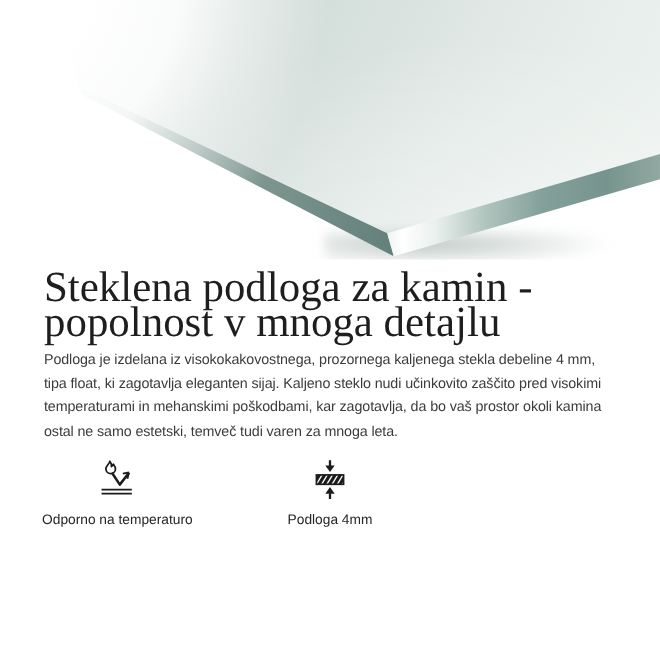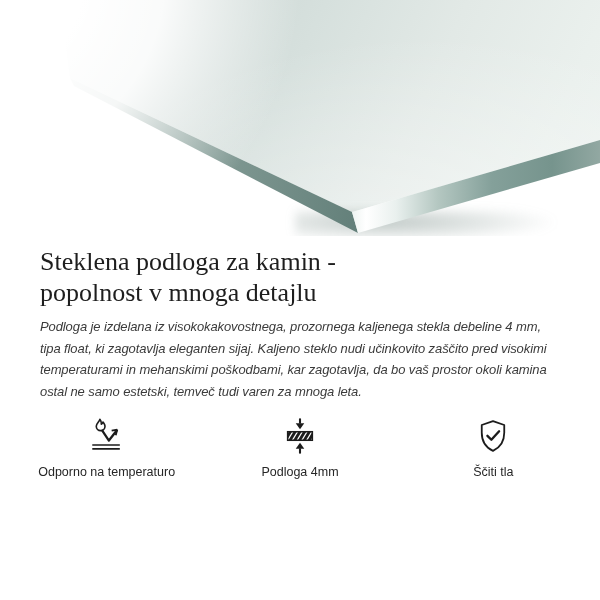--- a/index.html
+++ b/index.html
@@ -38,25 +38,25 @@
     position:absolute;inset:0;pointer-events:none;
     background:
       radial-gradient(circle at -4% -10%, #ffffff 16%, rgba(255,255,255,0.9) 28%, rgba(255,255,255,0) 48%),
       linear-gradient(to right, rgba(255,255,255,0.85) 0%, rgba(255,255,255,0) 11%);
   }
   
   .content{padding:0 40px;}
   h1.title{
     margin:10px 0 0 0;
     font-family:"Liberation Serif","DejaVu Serif",serif;
-    font-weight:400;font-size:26px;line-height:31px;color:#1e1e1e;
+    font-weight:400;font-size:39px;line-height:31px;color:#1e1e1e;
   }
   .desc{
     margin-top:8px;width:524px;
-    font-size:13px;line-height:21.5px;letter-spacing:-0.1px;color:#3b3b3b;font-style:italic;
+    font-size:13px;line-height:21.5px;letter-spacing:-0.1px;color:#3b3b3b;
   }
   
   .features{
     margin:8px 10px 0 10px;
     display:grid;grid-template-columns:1fr 1fr 1fr;row-gap:21px;
   }
   .feature{display:flex;flex-direction:column;align-items:center;}
   .feature .icon{height:40px;display:flex;align-items:flex-end;justify-content:center;}
   .feature .label{margin-top:10px;font-size:12.5px;color:#262626;white-space:nowrap;}
   .ic{stroke:#1c1c1c;fill:none;}
@@ -111,26 +111,17 @@
         <rect class="ic" x="7" y="15.5" width="26" height="9" stroke-width="1.6"></rect>
         <path class="ic" stroke-width="2.2" d="M20 1.5 V7"></path>
         <path d="M15.5 6.5 h9 L20 12.8 Z" fill="#1c1c1c"></path>
         <path class="ic" stroke-width="2.2" d="M20 38.5 V33"></path>
         <path d="M15.5 33.5 h9 L20 27.2 Z" fill="#1c1c1c"></path>
       </svg>
     </div>
     <div class="label">Podloga 4mm</div>
   </div>
 
-  <div class="feature">
-    <div class="icon">
-      <svg width="36" height="38" viewBox="0 0 40 40">
-        <path class="ic" stroke-width="2" stroke-linejoin="round" d="M20 3.5 L32.5 7.8 V16.5 C32.5 26.5 27.3 33.2 20 36.6 C12.7 33.2 7.5 26.5 7.5 16.5 V7.8 Z"></path>
-        <path class="ic" stroke-width="2.6" stroke-linecap="round" stroke-linejoin="round" d="M13.8 19.8 L18.2 24.2 L26.8 14.8"></path>
-      </svg>
-    </div>
-    <div class="label">Ščiti tla</div>
-  </div>
 
 
 
 
 </div>
 
 </body></html>

